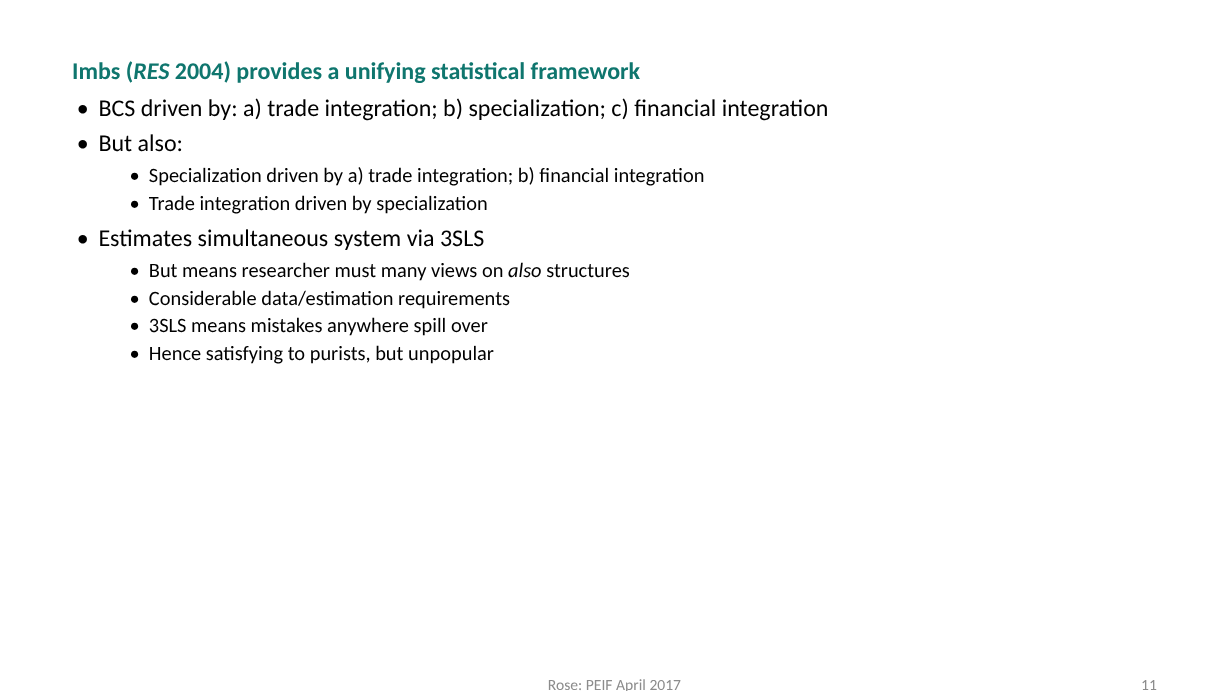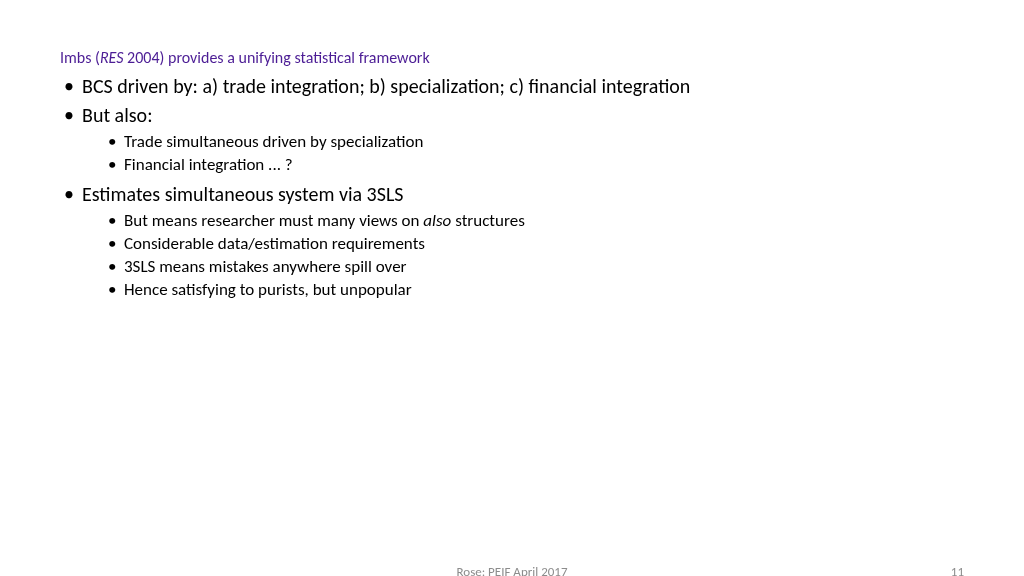--- a/index.html
+++ b/index.html
@@ -16,23 +16,24 @@
     padding: 48px 60px 0 60px;
   }
   .title {
     font-size: 36px;
     font-weight: 400;
     color: #000;
     margin-bottom: 28px;
     letter-spacing: 0.2px;
   }
   .intro {
-    font-size: 16px;
-    color: #4c1d95;
+    font-size: 20px;
+    color: #0f766e;
     margin-bottom: 6px;
+    font-weight: bold;
   }
   .intro .italic { font-style: italic; }
   ul.outer {
     list-style: none;
     padding-left: 0;
   }
   ul.outer > li {
     font-size: 20px;
     color: #000;
     position: relative;
@@ -95,22 +96,22 @@
 
   <p class="intro">
     <span>Imbs (</span><span class="italic">RES</span><span> 2004) provides a unifying statistical framework</span>
   </p>
 
   <ul class="outer">
     <li>BCS driven by: a) trade integration; b) specialization; c) financial integration</li>
     <li>
       <span>But also:</span>
       <ul class="inner">
-        <li>Trade simultaneous driven by specialization</li>
-        <li>Financial integration ... ?</li>
+        <li>Specialization driven by a) trade integration; b) financial integration</li>
+        <li>Trade integration driven by specialization</li>
       </ul>
     </li>
     <li>
       <span>Estimates simultaneous system via 3SLS</span>
       <ul class="inner">
         <li>
           <span>But means researcher must many views on </span><span class="italic">also</span><span> structures</span>
         </li>
         <li>Considerable data/estimation requirements</li>
         <li>3SLS means mistakes anywhere spill over</li>

